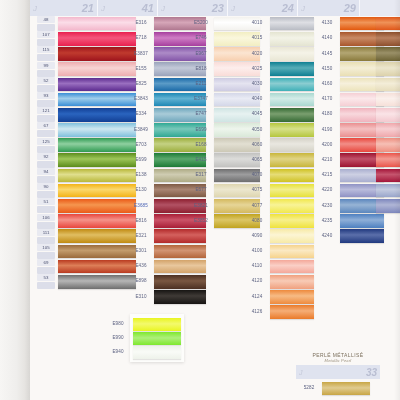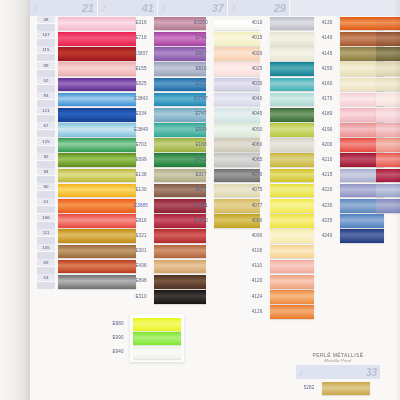--- a/index.html
+++ b/index.html
@@ -123,21 +123,25 @@
       <div class="tab" style="width: 68px;">
         <span class="tmark">J</span>
         <span class="tnum">21</span>
       </div>
       <div class="tab" style="width: 60px;">
         <span class="tmark">J</span>
         <span class="tnum">41</span>
       </div>
       <div class="tab" style="width: 70px;">
         <span class="tmark">J</span>
-        <span class="tnum">37</span>
+        <span class="tnum">23</span>
+      </div>
+      <div class="tab" style="width: 70px;">
+        <span class="tmark">J</span>
+        <span class="tnum">24</span>
       </div>
       <div class="tab" style="width: 62px;">
         <span class="tmark">J</span>
         <span class="tnum">29</span>
       </div>
     </div>
 
   <div class="cols" id="cols">
       <div class="col" style="left: 6px;">
         <div class="swatchrow" style="height: 15.2px;">

